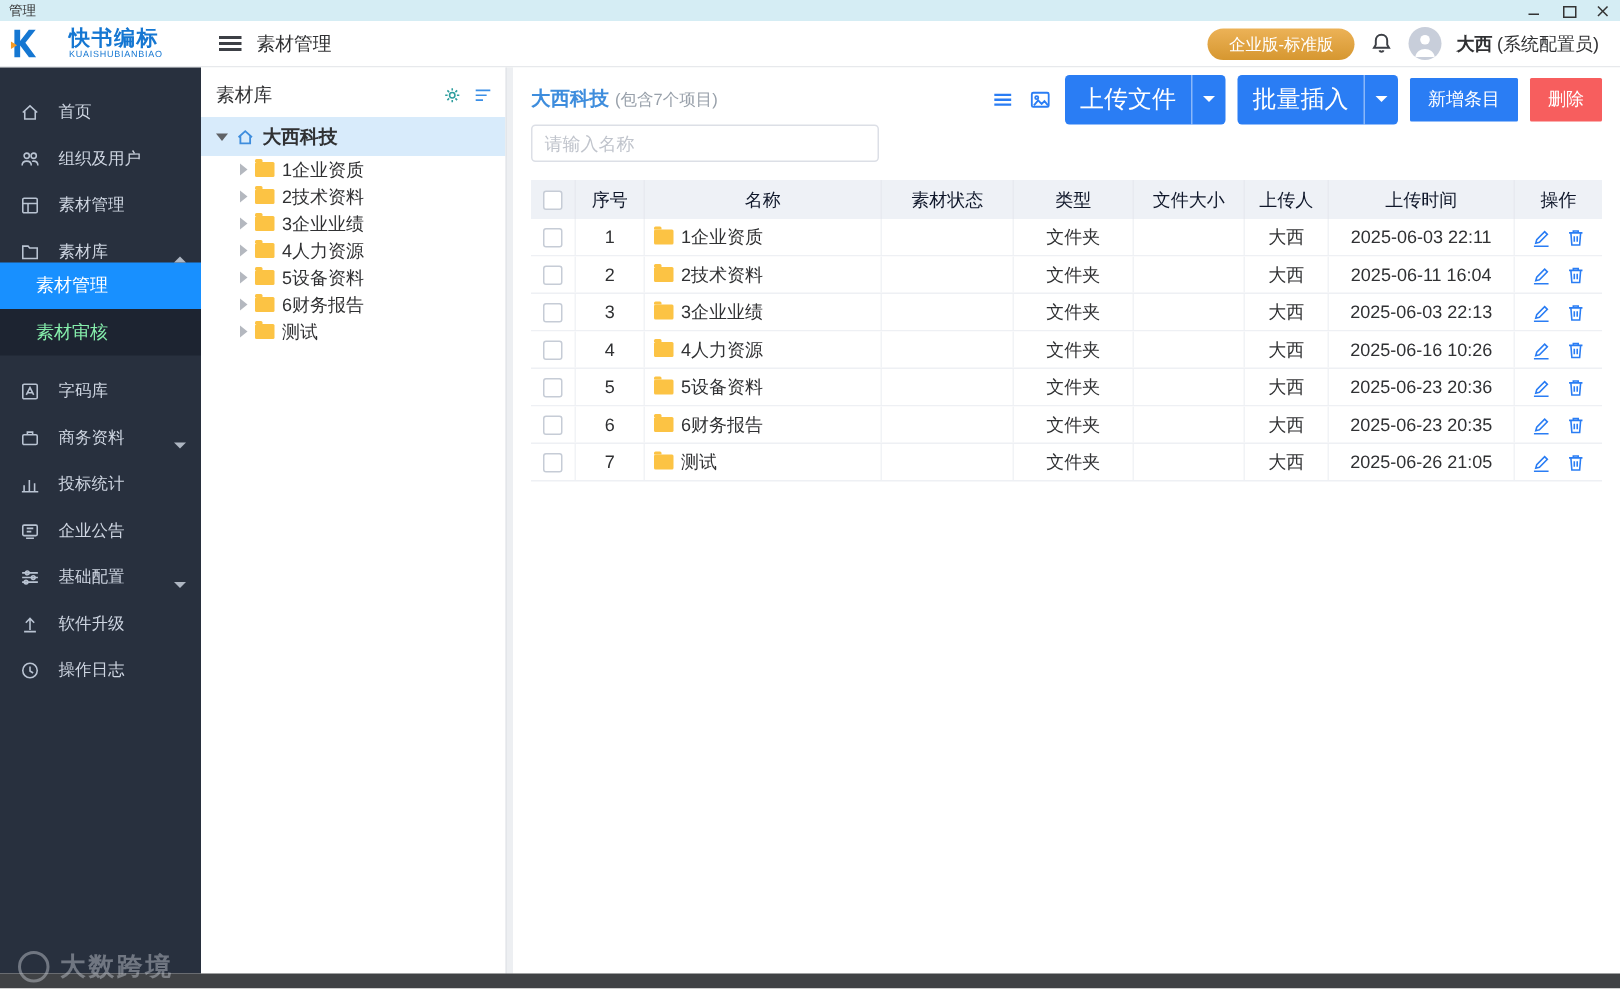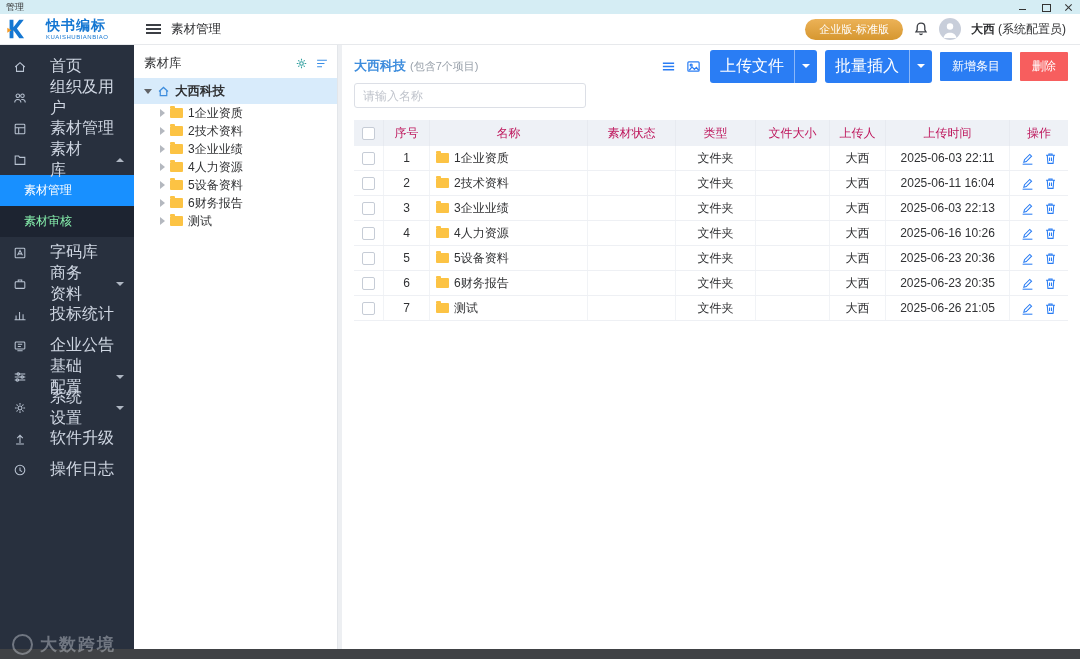--- a/index.html
+++ b/index.html
@@ -27,21 +27,21 @@
   .breadcrumb{font-size:12.5px;color:#303133;margin-left:10px}
   .appbar-right{margin-left:auto;display:flex;align-items:center;gap:10px;padding-right:14px}
   .badge{background:linear-gradient(180deg,#ecb257,#d69730);color:#fff;font-size:11px;padding:3px 14px;border-radius:11px;cursor:default}
   .bell{display:flex;cursor:pointer}
   .avatar{width:22px;height:22px;border-radius:50%;background:#c8ceda;display:flex;align-items:flex-end;justify-content:center;overflow:hidden;cursor:pointer}
   .username{font-size:12px;color:#303133;display:flex;gap:3px;align-items:center}
 
   
   .main{display:flex;height:604px}
   .sidebar{width:134px;background:#28303e;flex-shrink:0;padding-top:6px;position:relative;color:#cfd6e2}
-  .side-item{height:31px;display:flex;align-items:center;gap:23px;padding:0 10px 0 13px;font-size:16px;cursor:pointer}
+  .side-item{height:31px;display:flex;align-items:flex-end;gap:12px;padding:0 10px 0 13px;font-size:11px;cursor:pointer}
   .sicon{display:flex;color:#b9c3d2;flex-shrink:0}
   .caret-up,.caret-down-s{margin-left:auto;width:0;height:0;border-left:4px solid transparent;border-right:4px solid transparent}
   .caret-up{border-bottom:4px solid #aeb6c2}
   .caret-down-s{border-top:4px solid #aeb6c2}
   .side-sub{height:31px;display:flex;align-items:center;padding-left:24px;font-size:12px;cursor:pointer;background:#222a37;color:#86efac}
   .side-sub.active{background:#1890ff;color:#fff}
   .side-sub.darker{background:#1d2431}
 
   
   .treepanel{width:203px;background:#fff;flex-shrink:0;display:flex;flex-direction:column}
@@ -76,21 +76,21 @@
   .search-row{margin-top:2px}
   .search-row input{width:232px;height:25px;border:1px solid #dcdfe6;border-radius:3px;padding:0 8px;font-size:12px;font-family:inherit;color:#333;outline:none}
   .search-row input::placeholder{color:#c0c4cc}
 
   
   .table{margin-top:12px}
   .thead,.trow{display:grid;grid-template-columns:30px 46px 1fr 88px 80px 74px 56px 124px 58px}
   .thead{background:#eef1f6;height:26px}
   .trow{height:25px;border-bottom:1px solid #eef0f4;background:#fff}
   .cell{display:flex;align-items:center;justify-content:center;font-size:12px;color:#303133;border-right:1px solid #f1f3f6;overflow:hidden;white-space:nowrap}
-  .thead .cell{color:#be185d;border-right-color:#e7eaf0}
+  .thead .cell{color:#0f172a;border-right-color:#e7eaf0}
   .thead .cell:last-child,.trow .cell:last-child{border-right:none}
   .cell.c-name{justify-content:flex-start;padding-left:6px;gap:5px}
   .checkbox{width:13px;height:13px;border:1px solid #c6ccd6;border-radius:2px;background:#fff;cursor:pointer;flex-shrink:0}
   .op-ic{display:flex;color:#2a7df4;cursor:pointer}
   .cell.c-ops{gap:10px}
 
   
   .bottombar{position:absolute;left:0;right:0;bottom:0;height:10px;background:#404245}
   .watermark{position:absolute;left:12px;bottom:3px;display:flex;align-items:center;gap:7px;z-index:5;opacity:.45}
   .wm-ring{width:21px;height:21px;border:2.5px solid #c7ccd4;border-radius:50%}
@@ -238,30 +238,20 @@
             <circle cx="10.5" cy="8" r="1.4"></circle>
             <circle cx="5" cy="11.5" r="1.4"></circle>
           </svg>
         </span>
       <span>基础配置</span>
       <span class="caret-down-s"></span>
     </div>
     <div class="side-item">
       <span class="sicon">
           <svg width="14" height="14" viewBox="0 0 16 16" fill="none" stroke="currentColor" stroke-width="1.2">
-            <circle cx="8" cy="8" r="2.2"></circle>
-            <path d="M8 2.2v2M8 11.8v2M2.2 8h2M11.8 8h2M4 4l1.4 1.4M10.6 10.6L12 12M12 4l-1.4 1.4M5.4 10.6L4 12"></path>
-          </svg>
-        </span>
-      <span>系统设置</span>
-      <span class="caret-down-s"></span>
-    </div>
-    <div class="side-item">
-      <span class="sicon">
-          <svg width="14" height="14" viewBox="0 0 16 16" fill="none" stroke="currentColor" stroke-width="1.2">
             <path d="M8 12.5V4M4.8 7L8 3.8 11.2 7M3.5 13.8h9"></path>
           </svg>
         </span>
       <span>软件升级</span>
     </div>
     <div class="side-item">
       <span class="sicon">
           <svg width="14" height="14" viewBox="0 0 16 16" fill="none" stroke="currentColor" stroke-width="1.2">
             <circle cx="8" cy="8" r="5.5"></circle>
             <path d="M8 5v3.4l2.4 1.5"></path>

